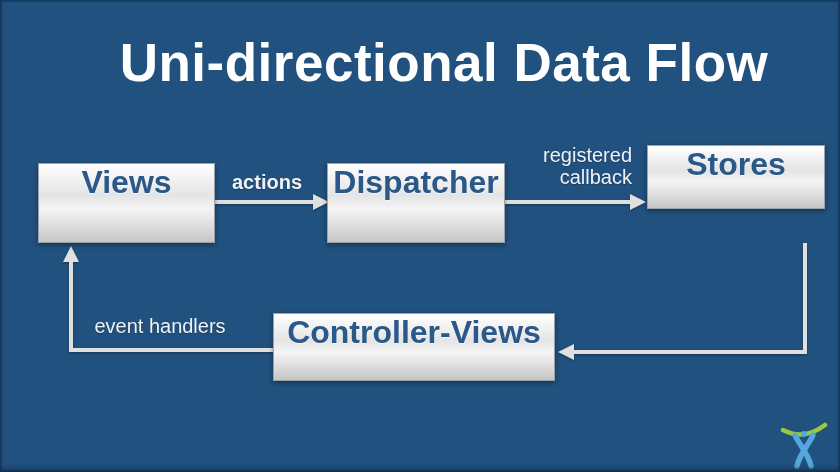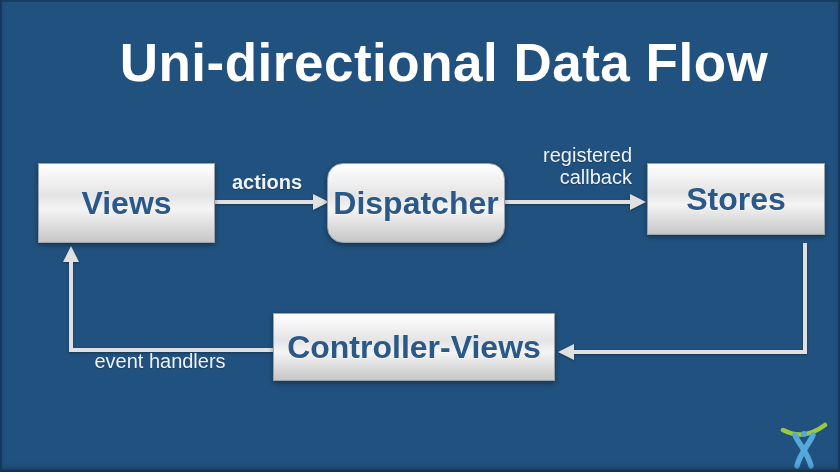--- a/index.html
+++ b/index.html
@@ -45,47 +45,47 @@
     z-index: 1;
     filter: drop-shadow(0 1px 1px rgba(0, 0, 0, 0.35));
   }
   .node {
     position: absolute;
     box-sizing: border-box;
     background: linear-gradient(180deg, #ffffff 0%, #e4e4e4 40%, #f4f4f4 58%, #c6c6c6 100%);
     border: 1px solid #9aa2ab;
     box-shadow: 0 2px 5px rgba(0, 0, 0, 0.38), inset 0 1px 0 #ffffff;
     display: flex;
-    align-items: center;
+    align-items: flex-start;
     justify-content: center;
     color: #2a5888;
     font-size: 32px;
     font-weight: bold;
     z-index: 2;
     text-shadow: 0 1px 0 rgba(255, 255, 255, 0.55);
   }
   .node-views            { left: 38px;  top: 163px; width: 177px; height: 80px; }
-  .node-dispatcher       { left: 327px; top: 163px; width: 178px; height: 80px; border-radius: 16px; }
-  .node-stores           { left: 647px; top: 163px; width: 178px; height: 72px; }
+  .node-dispatcher       { left: 327px; top: 163px; width: 178px; height: 80px; }
+  .node-stores           { left: 647px; top: 145px; width: 178px; height: 64px; }
   .node-controller-views { left: 273px; top: 313px; width: 282px; height: 68px; }
   .edge-label {
     position: absolute;
     transform: translate(-50%, -50%);
     color: #eff2f6;
     font-size: 20px;
     line-height: 22px;
     text-align: right;
     white-space: nowrap;
     z-index: 3;
     text-shadow: 0 1px 1px rgba(0, 0, 0, 0.25);
   }
   .label-actions             { left: 267px; top: 182px; font-weight: bold; }
   .label-registered-callback { left: 572px; top: 166px; width: 120px; white-space: normal; }
   .label-change-events       { left: 694px; top: 326px; }
-  .label-event-handlers      { left: 160px; top: 326px; margin-top: 35px; }
+  .label-event-handlers      { left: 160px; top: 326px; }
   .logo {
     position: absolute;
     left: 780px;
     top: 421px;
     z-index: 4;
   }
 </style>
 </head>
 <body>
 

